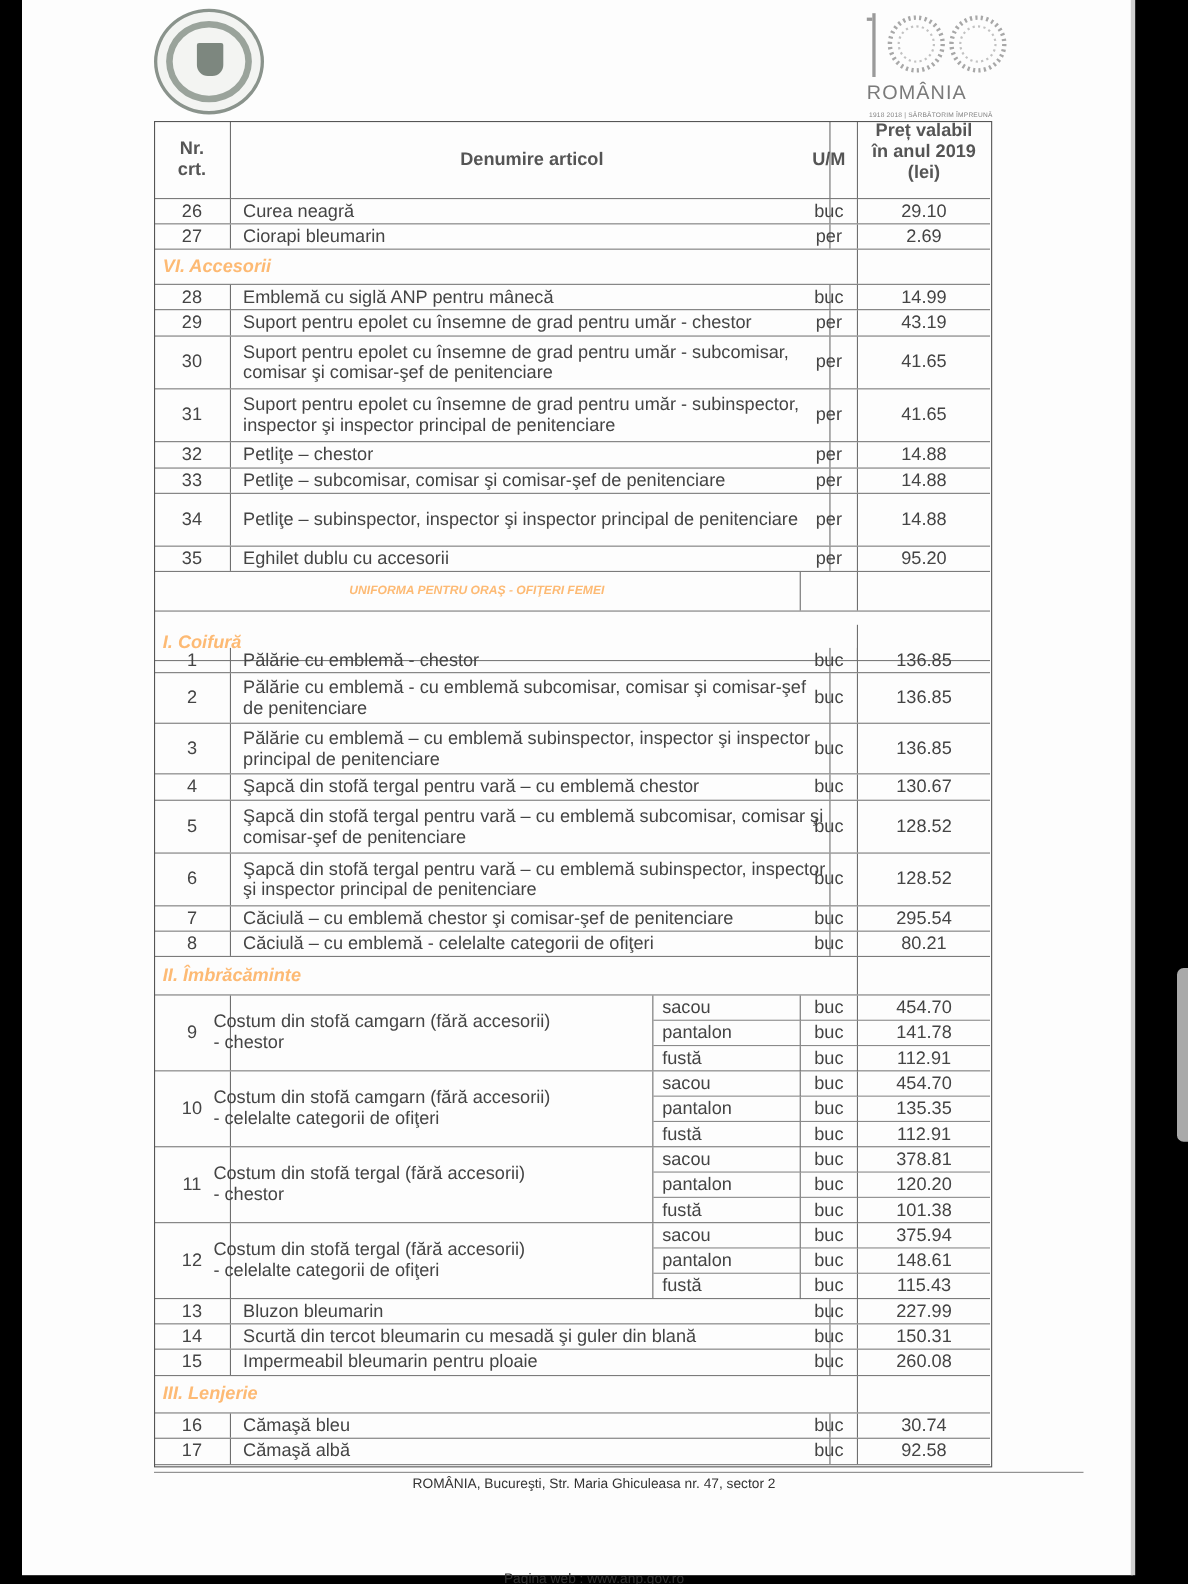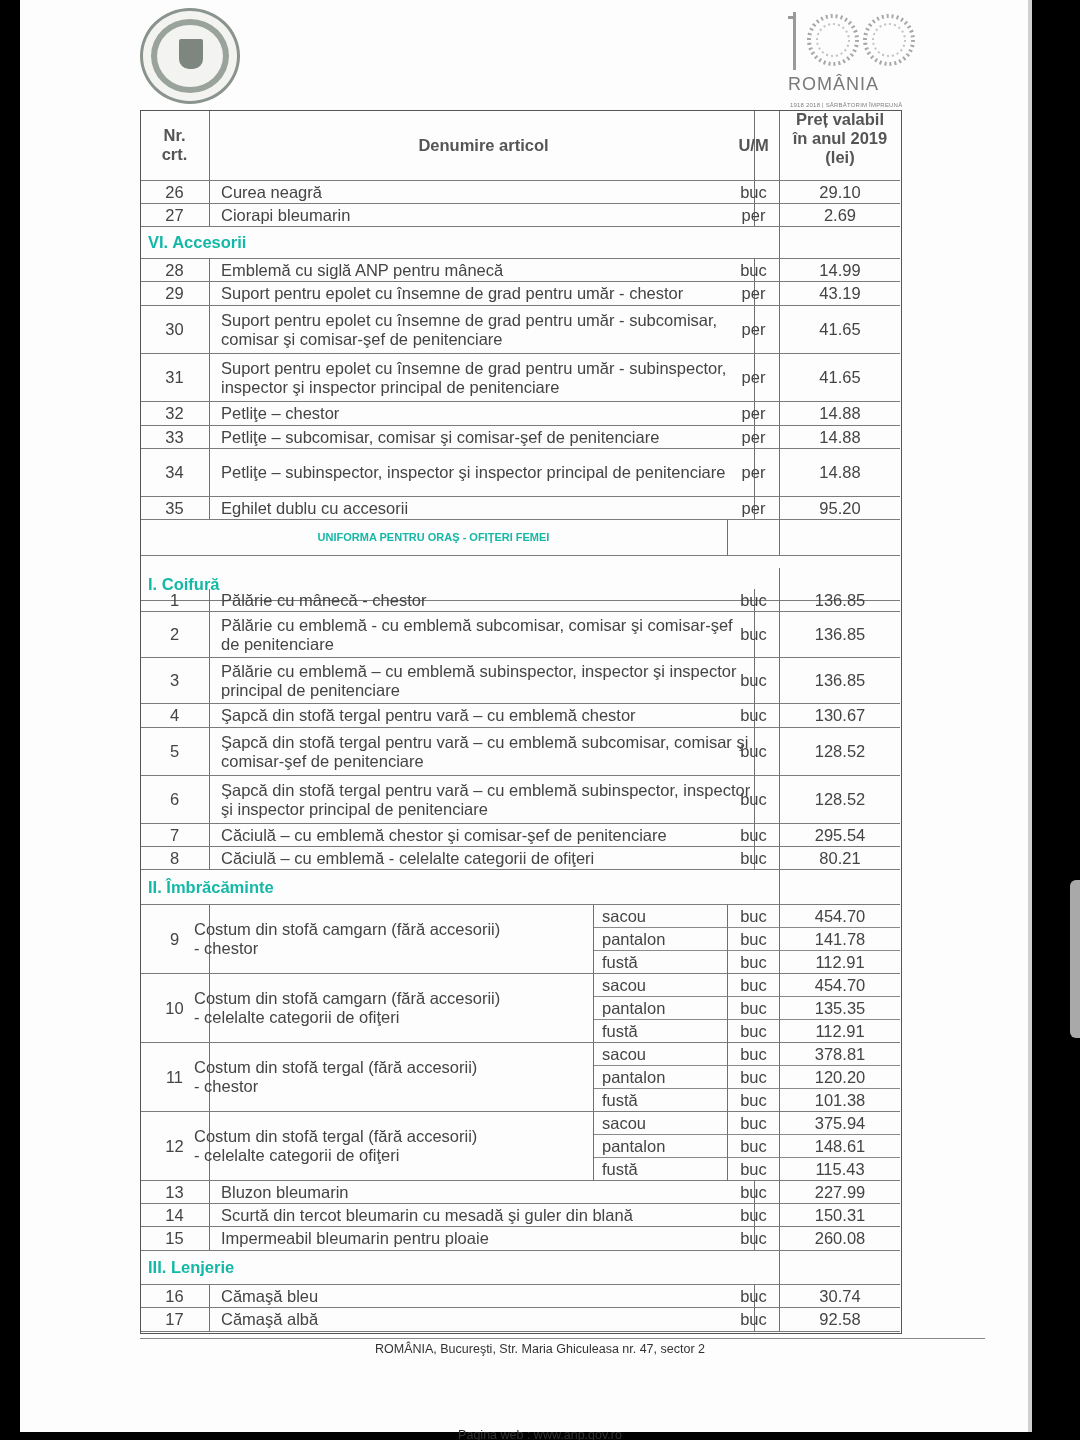--- a/index.html
+++ b/index.html
@@ -25,21 +25,21 @@
   
   .tbl { position:absolute; left:140px; top:110px; width:760px; }
   .row { position:absolute; left:0; width:760px; border-bottom:1.5px solid #7b7b7b; box-sizing:border-box; }
   .cell { position:absolute; top:0; height:100%; box-sizing:border-box; display:flex; align-items:center;
           font-size:16.5px; color:#444; line-height:19px; }
   .c-nr { left:0; width:70px; justify-content:center; border-right:1.5px solid #6f6f6f; }
   .c-name { left:30px; width:542px; padding-left:8px; border-right:1.5px solid #6f6f6f;margin-left:43px; }
   .c-name-wide { left:46px; width:542px; }
   .c-um { left:588px; width:52px; justify-content:center; border-right:1.5px solid #6f6f6f; }
   .c-price { left:640px; width:120px; justify-content:center; }
-  .sect { font-weight:bold; color:#14b8a6; padding-left:8px; }
+  .sect { font-style:italic; font-weight:bold; color:#fdba74; padding-left:8px; }
   .frame { position:absolute; left:140px; top:110px; width:762px; height:1224px;
            border:1.8px solid #555; box-sizing:border-box; pointer-events:none; }
   .hdr-text { font-weight:bold; color:#555; text-align:center; }
   .sub { position:absolute; box-sizing:border-box; display:flex; align-items:center; font-size:16.5px; color:#444; }
   .footer-line { position:absolute; left:140px; top:1338px; width:845px; height:1px; background:#888; }
   .footer { position:absolute; left:0; width:1080px; text-align:center; font-size:12.5px; color:#333; }
   .footer a { color:#333; text-decoration:underline; }
 </style>
 </head>
 <body>
@@ -153,21 +153,21 @@
         <div class="cell c-name-wide sect" style="left: 0px; width: 588px; border-right: 1.5px solid rgb(111, 111, 111); justify-content: center; padding-left: 0px; font-size: 11px;">UNIFORMA PENTRU ORAŞ - OFIŢERI FEMEI</div>
         <div class="cell c-um"></div>
         <div class="cell c-price"></div>
       </div>
       <div class="row" style="top: 446px; height: 33px; margin-top: 12px;">
         <div class="cell c-name-wide sect" style="left: 0px; width: 640px; border-right: 1.5px solid rgb(111, 111, 111);">I. Coifură</div>
         <div class="cell c-price"></div>
       </div>
       <div class="row" style="top: 479px; height: 23px;">
         <div class="cell c-nr">1</div>
-        <div class="cell c-name">Pălărie cu mânecă - chestor</div>
+        <div class="cell c-name">Pălărie cu emblemă - chestor</div>
         <div class="cell c-um">buc</div>
         <div class="cell c-price">136.85</div>
       </div>
       <div class="row" style="top: 502px; height: 46px;">
         <div class="cell c-nr">2</div>
         <div class="cell c-name">Pălărie cu emblemă - cu emblemă  subcomisar, comisar şi comisar-şef de penitenciare</div>
         <div class="cell c-um">buc</div>
         <div class="cell c-price">136.85</div>
       </div>
       <div class="row" style="top: 548px; height: 46px;">

